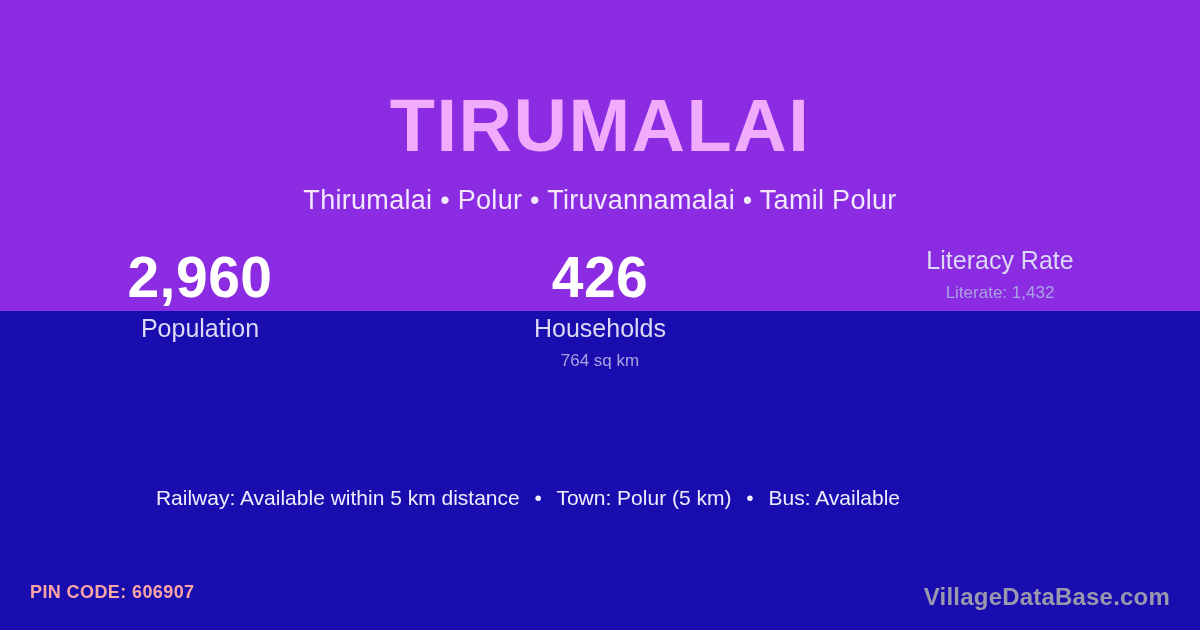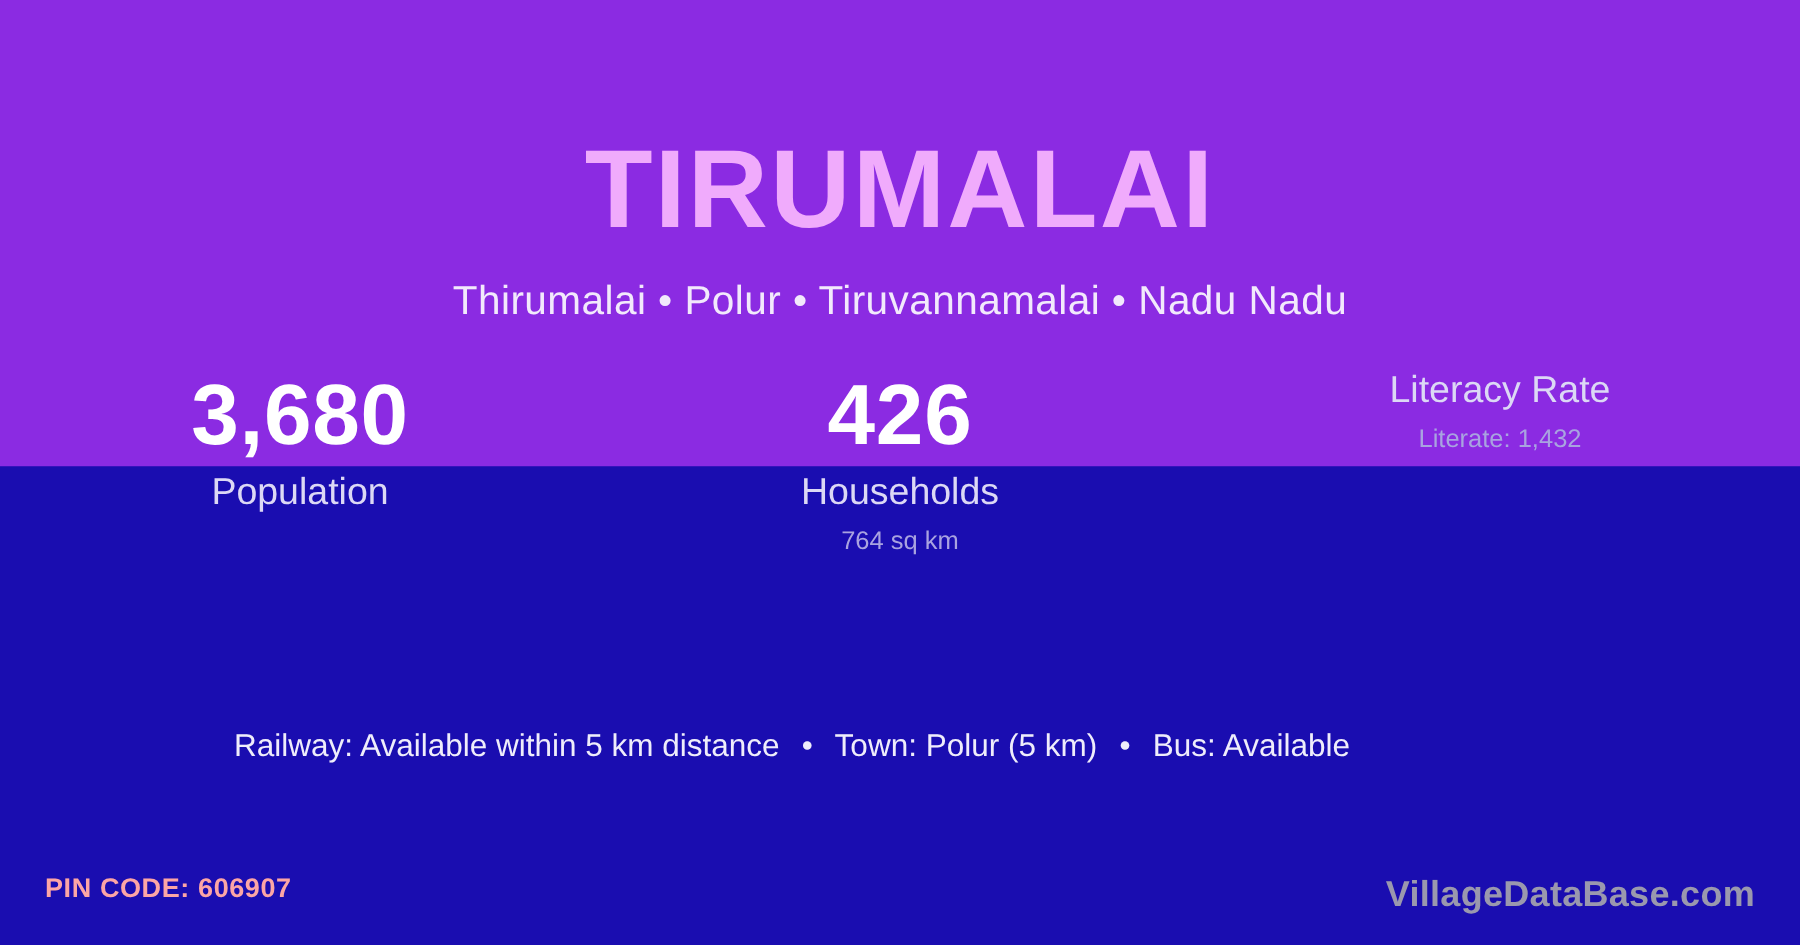--- a/index.html
+++ b/index.html
@@ -161,26 +161,26 @@
 
 <div class="card">
 
   <div class="band-purple"></div>
   <div class="band-blue"></div>
 
   <div class="content">
 
     <div class="village-title">TIRUMALAI</div>
 
-    <div class="village-subtitle">Thirumalai • Polur • Tiruvannamalai • Nadu Nadu</div>
+    <div class="village-subtitle">Thirumalai • Polur • Tiruvannamalai • Tamil Polur</div>
 
     <div class="stats-row">
 
       <div class="stat">
-        <div class="stat-value">3,680</div>
+        <div class="stat-value">2,960</div>
         <div class="stat-label">Population</div>
       </div>
 
       <div class="stat">
         <div class="stat-value">426</div>
         <div class="stat-label">Households</div>
         <div class="stat-sub">764 sq km</div>
       </div>
 
       <div class="stat">

